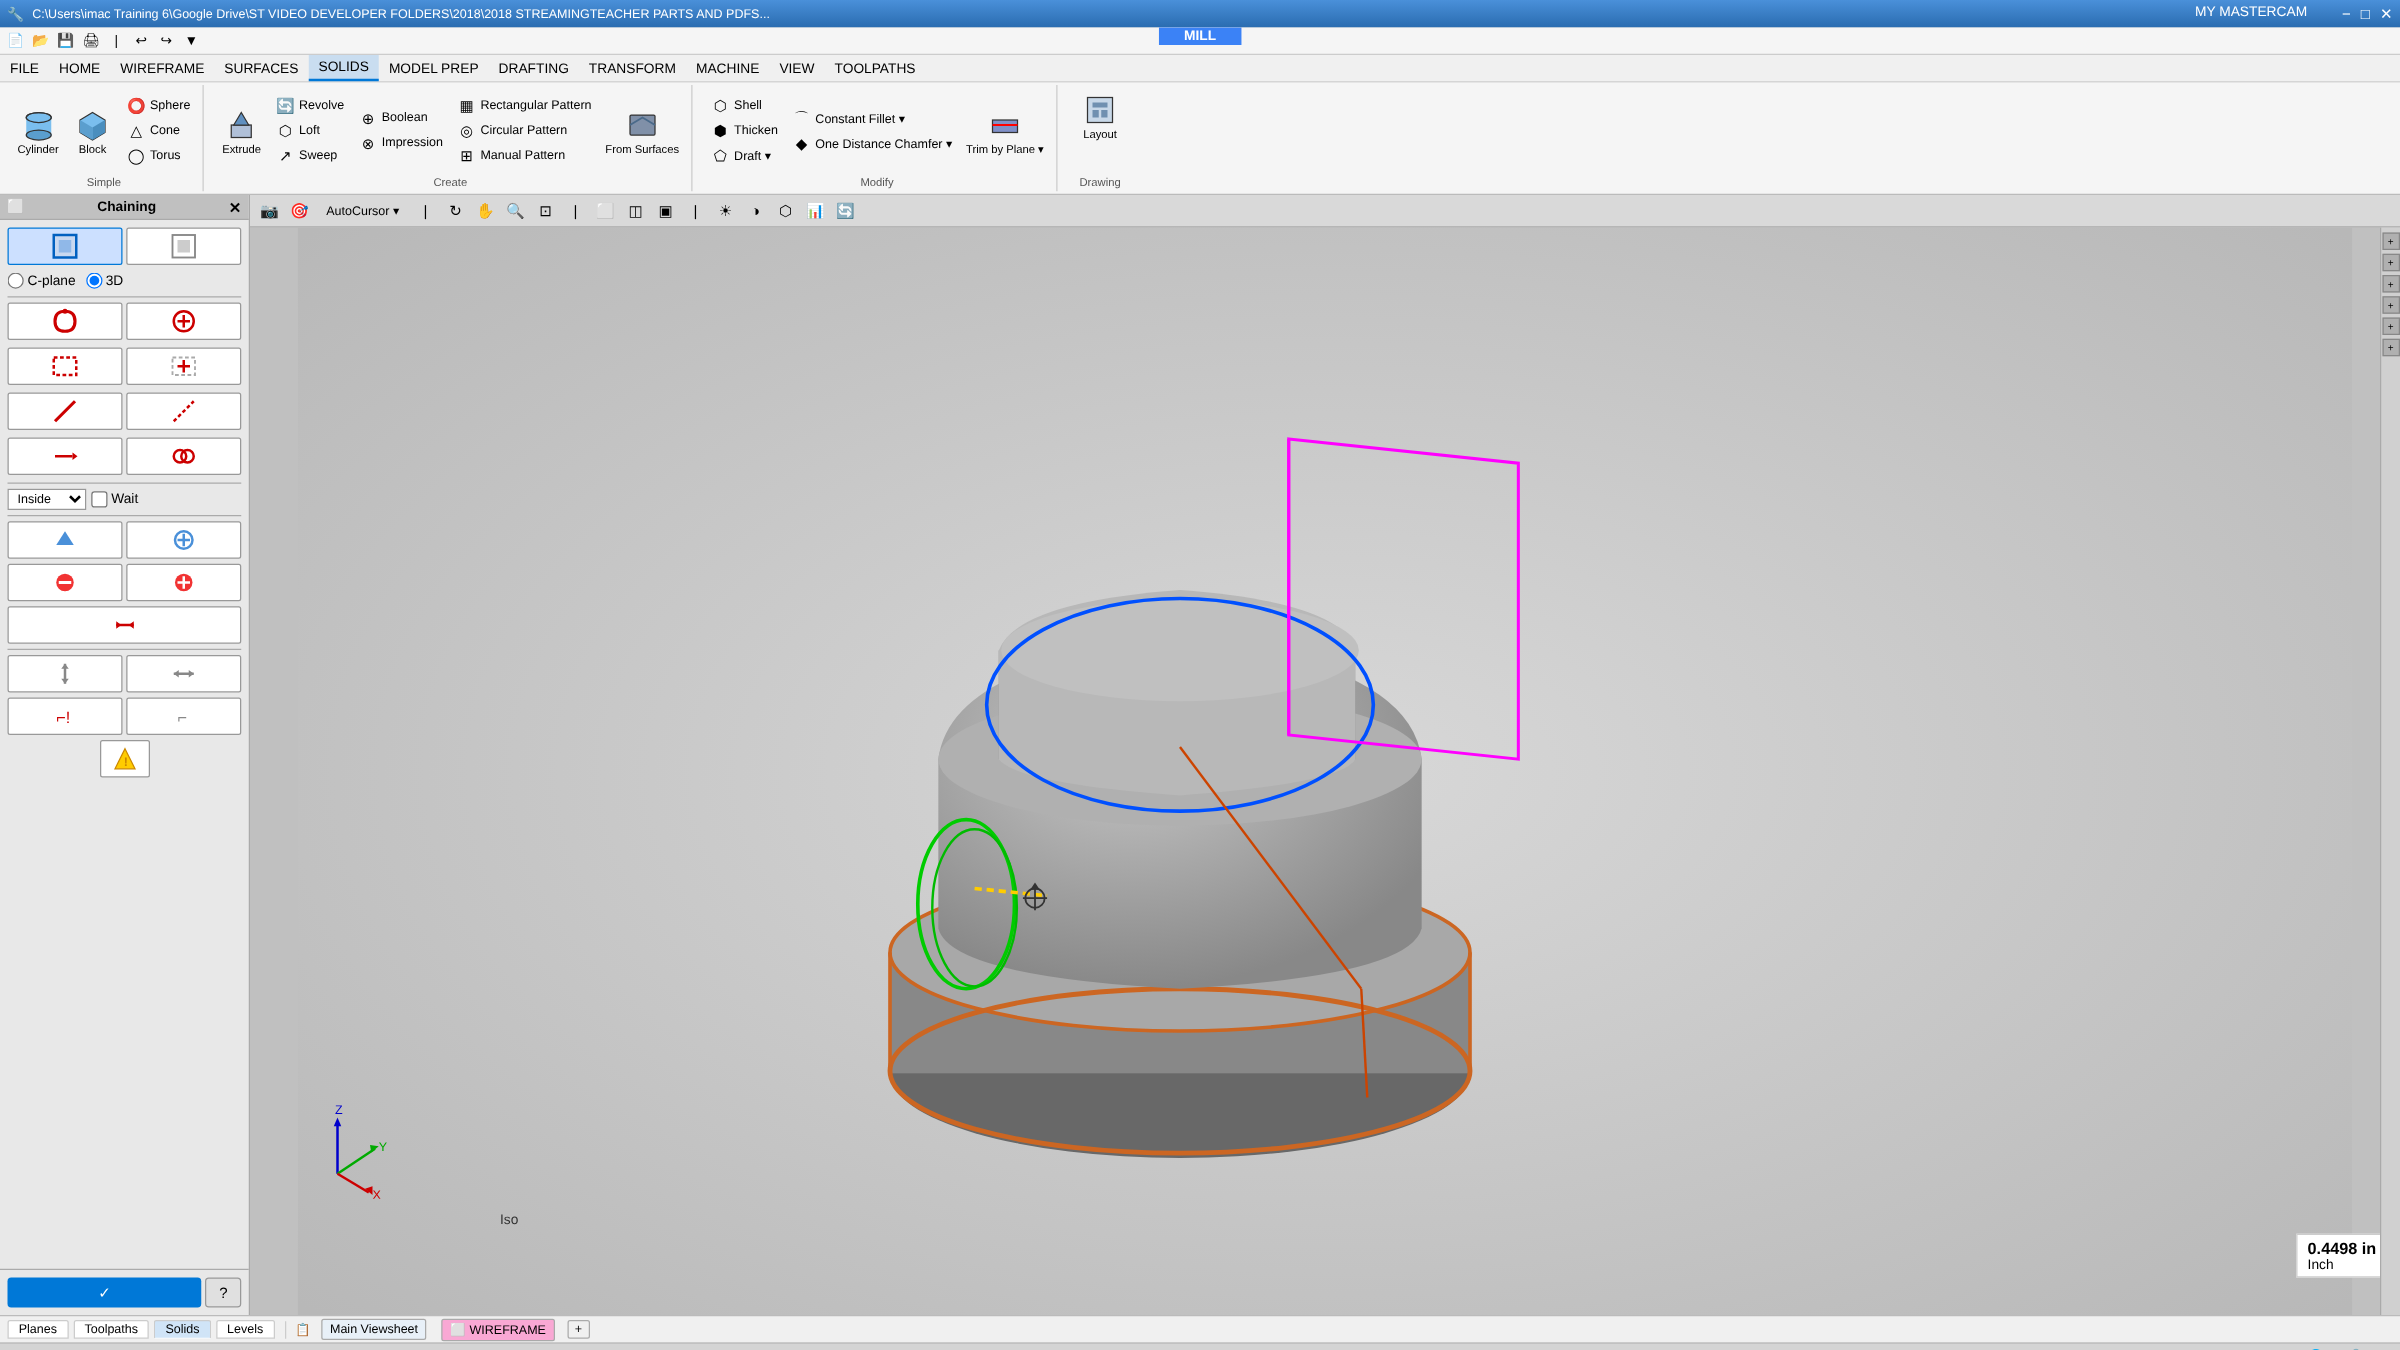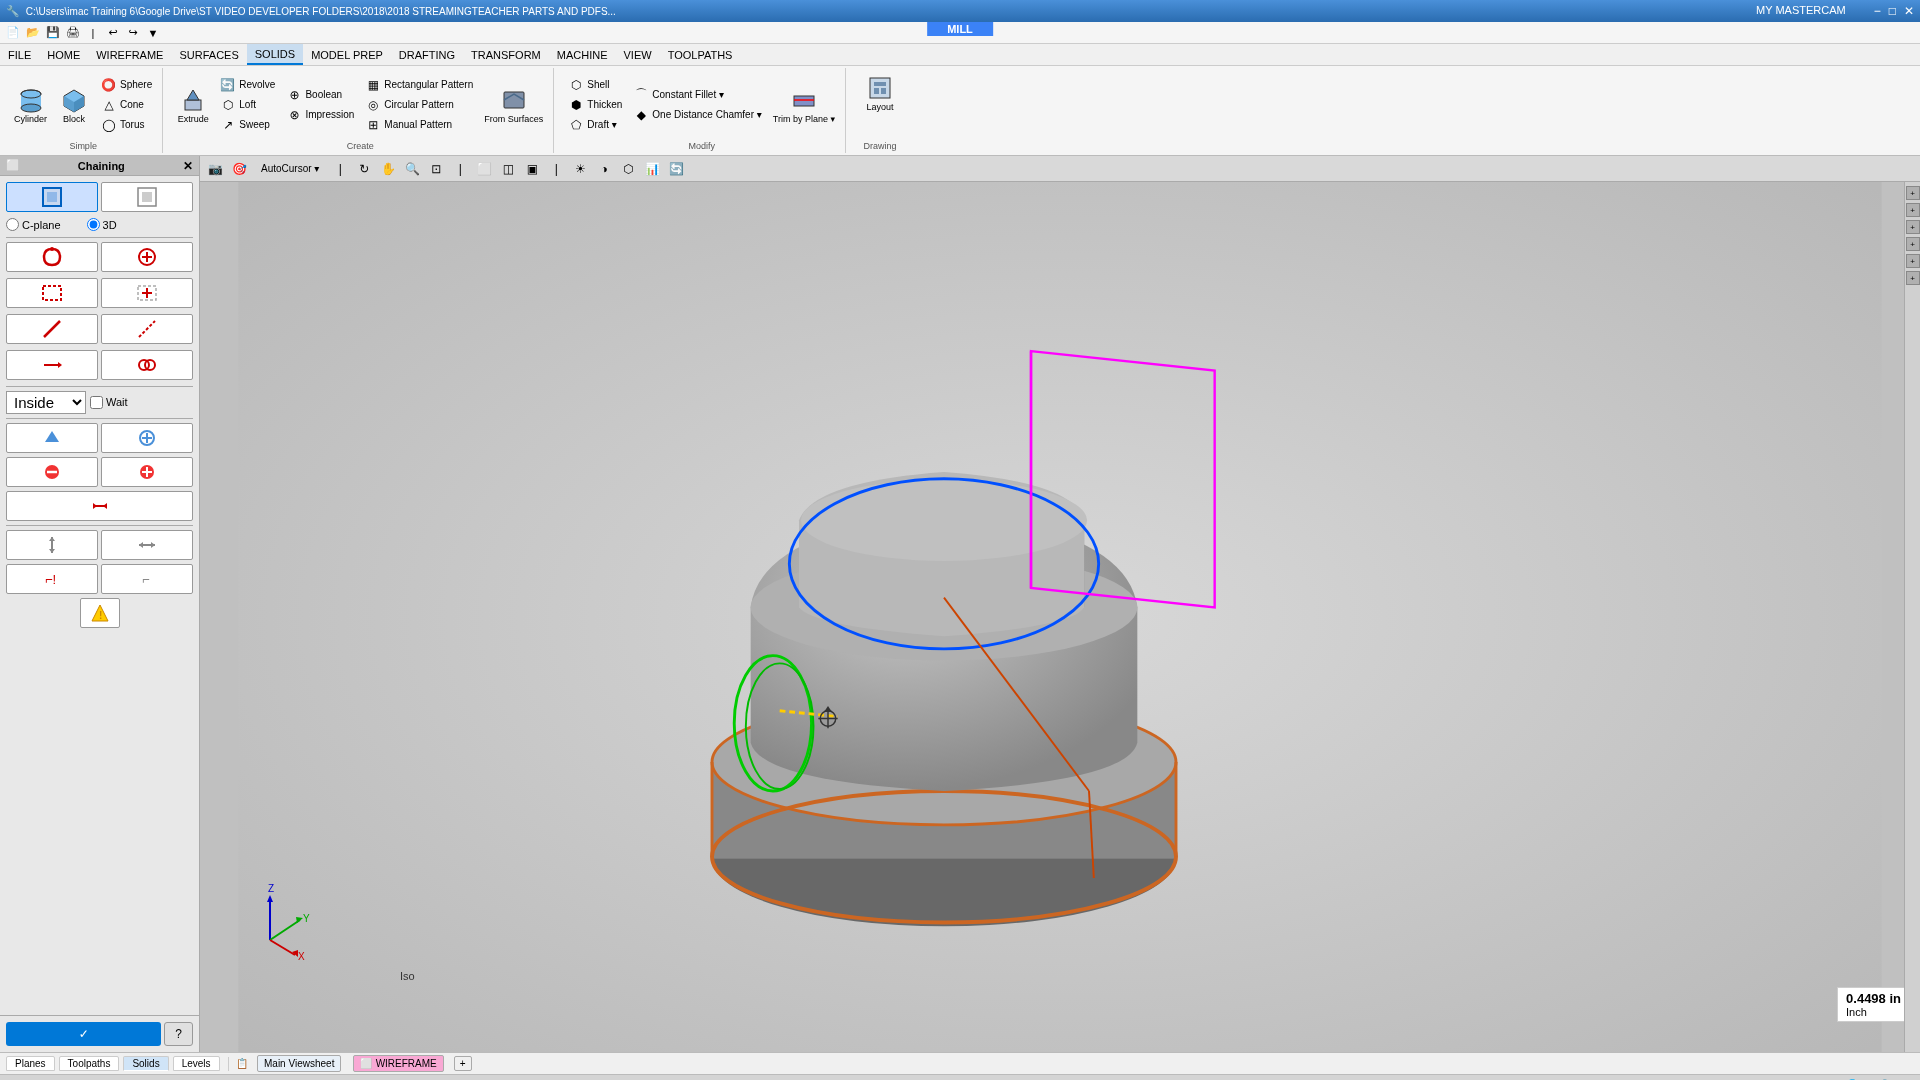--- a/index.html
+++ b/index.html
@@ -158,40 +158,40 @@
       align-items: center;
       justify-content: center;
       height: 30px;
       border-radius: 2px;
       font-size: 14px;
     }
     .panel-icon-btn.active { background: #cce0ff; border-color: #0078d7; }
     .radio-row {
       display: flex;
       align-items: center;
-      gap: 26px;
+      gap: 8px;
       margin-bottom: 6px;
       font-size: 11px;
     }
     .radio-row label { display: flex; align-items: center; gap: 3px; cursor: pointer; }
     .panel-divider { border-top: 1px solid #aaa; margin: 4px 0; }
     .row-2 {
       display: flex;
       gap: 3px;
       margin-bottom: 4px;
     }
     .select-row {
       display: flex;
       align-items: center;
       gap: 4px;
       margin-bottom: 4px;
     }
     .select-row select {
       padding: 1px 3px;
-      font-size: 15px;
+      font-size: 10px;
       border: 1px solid #999;
       background: white;
     }
     .check-row {
       display: flex;
       gap: 3px;
       font-size: 11px;
     }
     .panel-bottom {
       display: flex;

